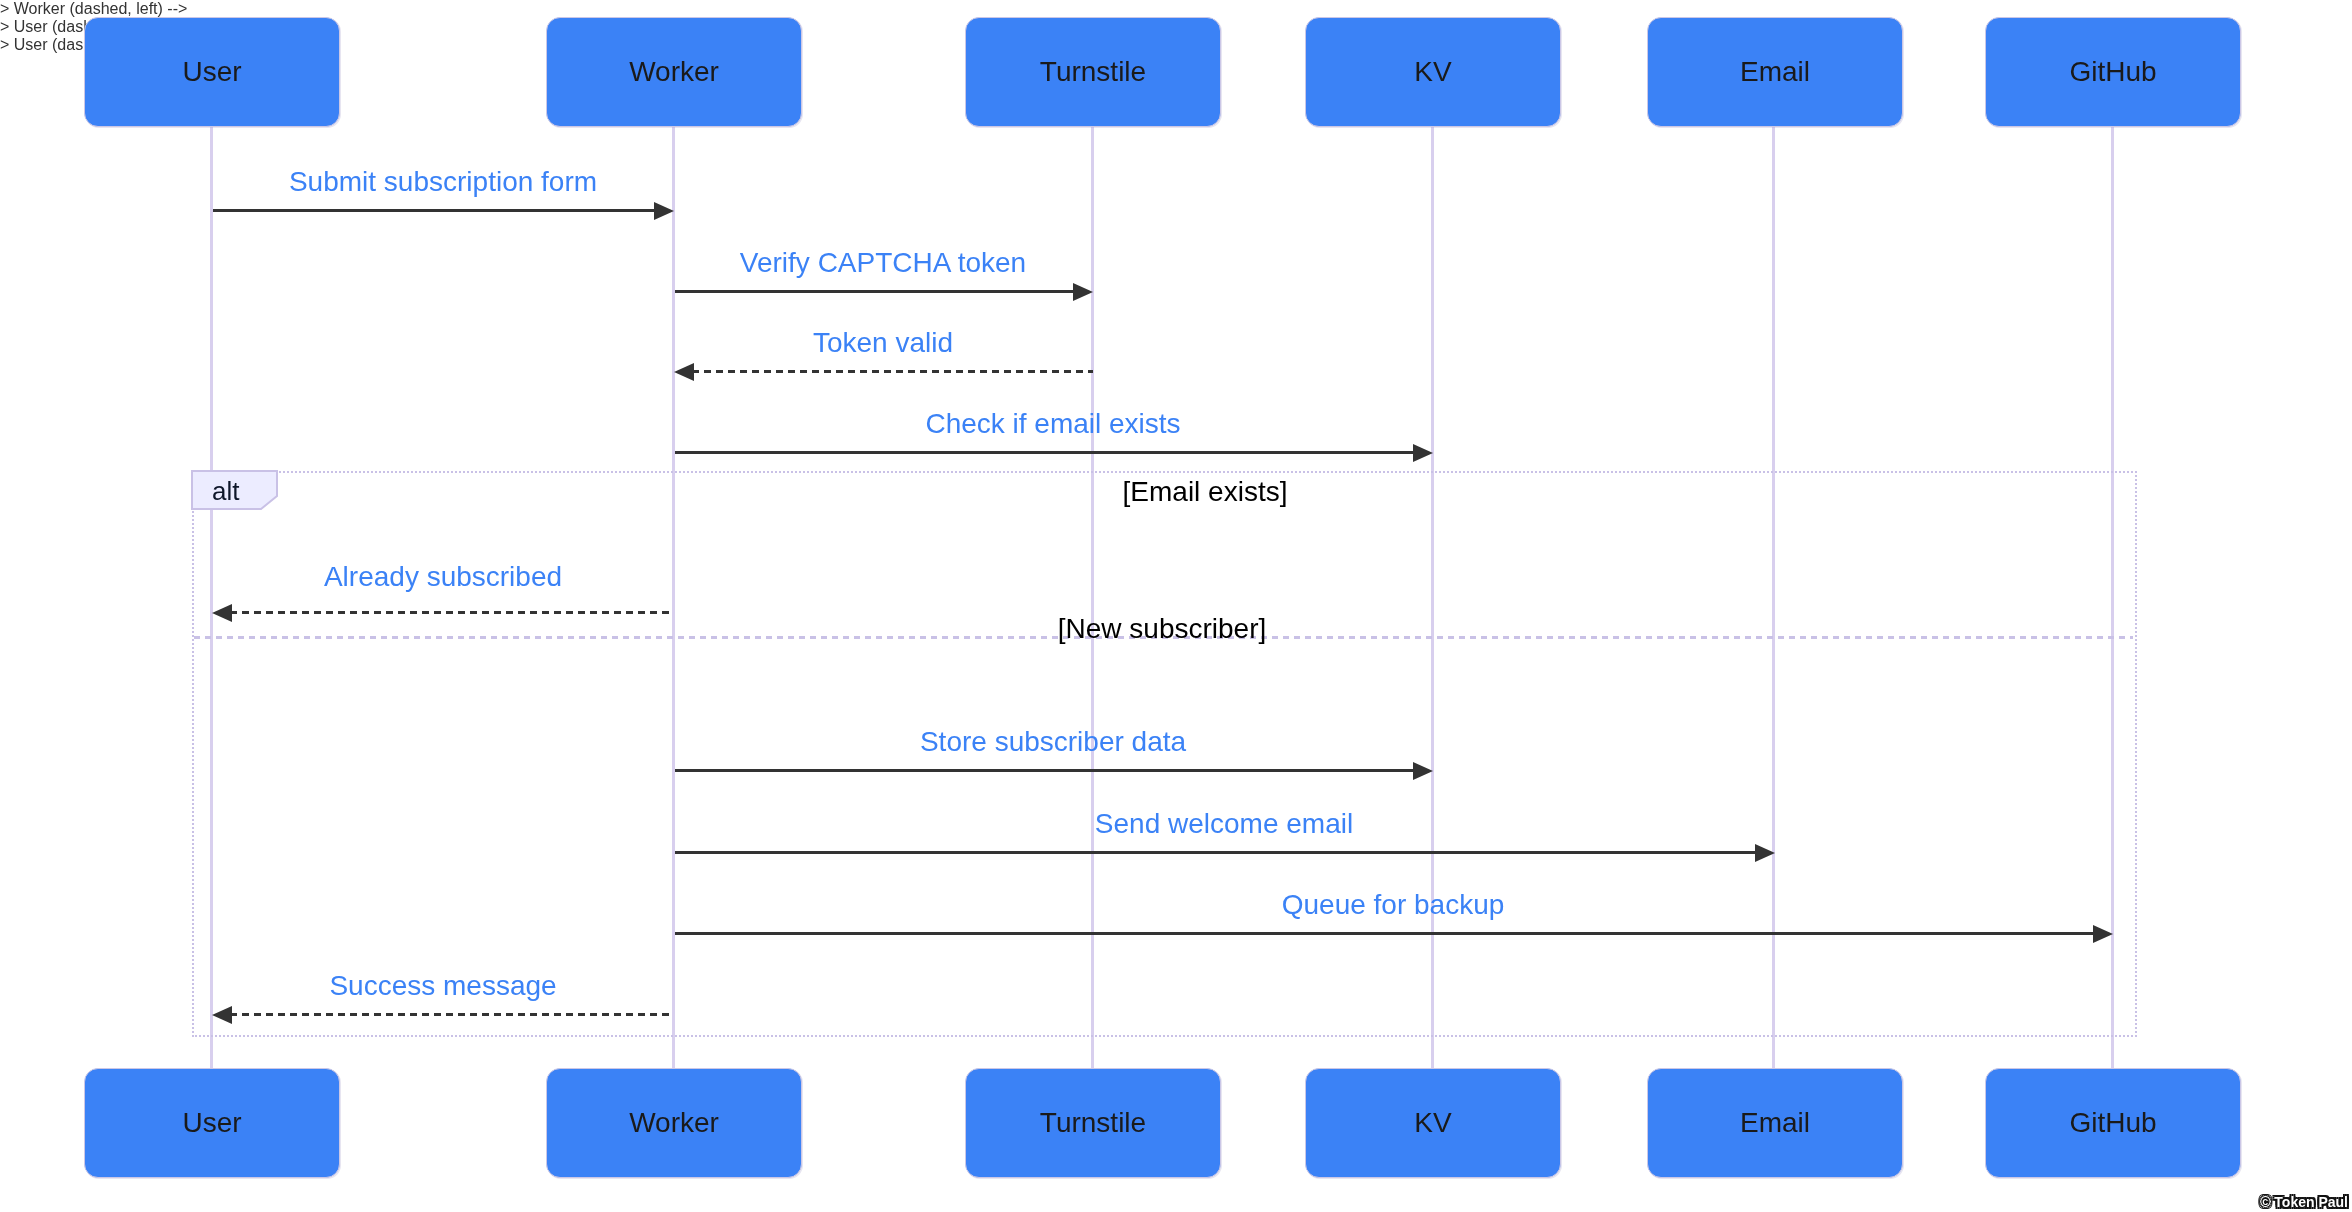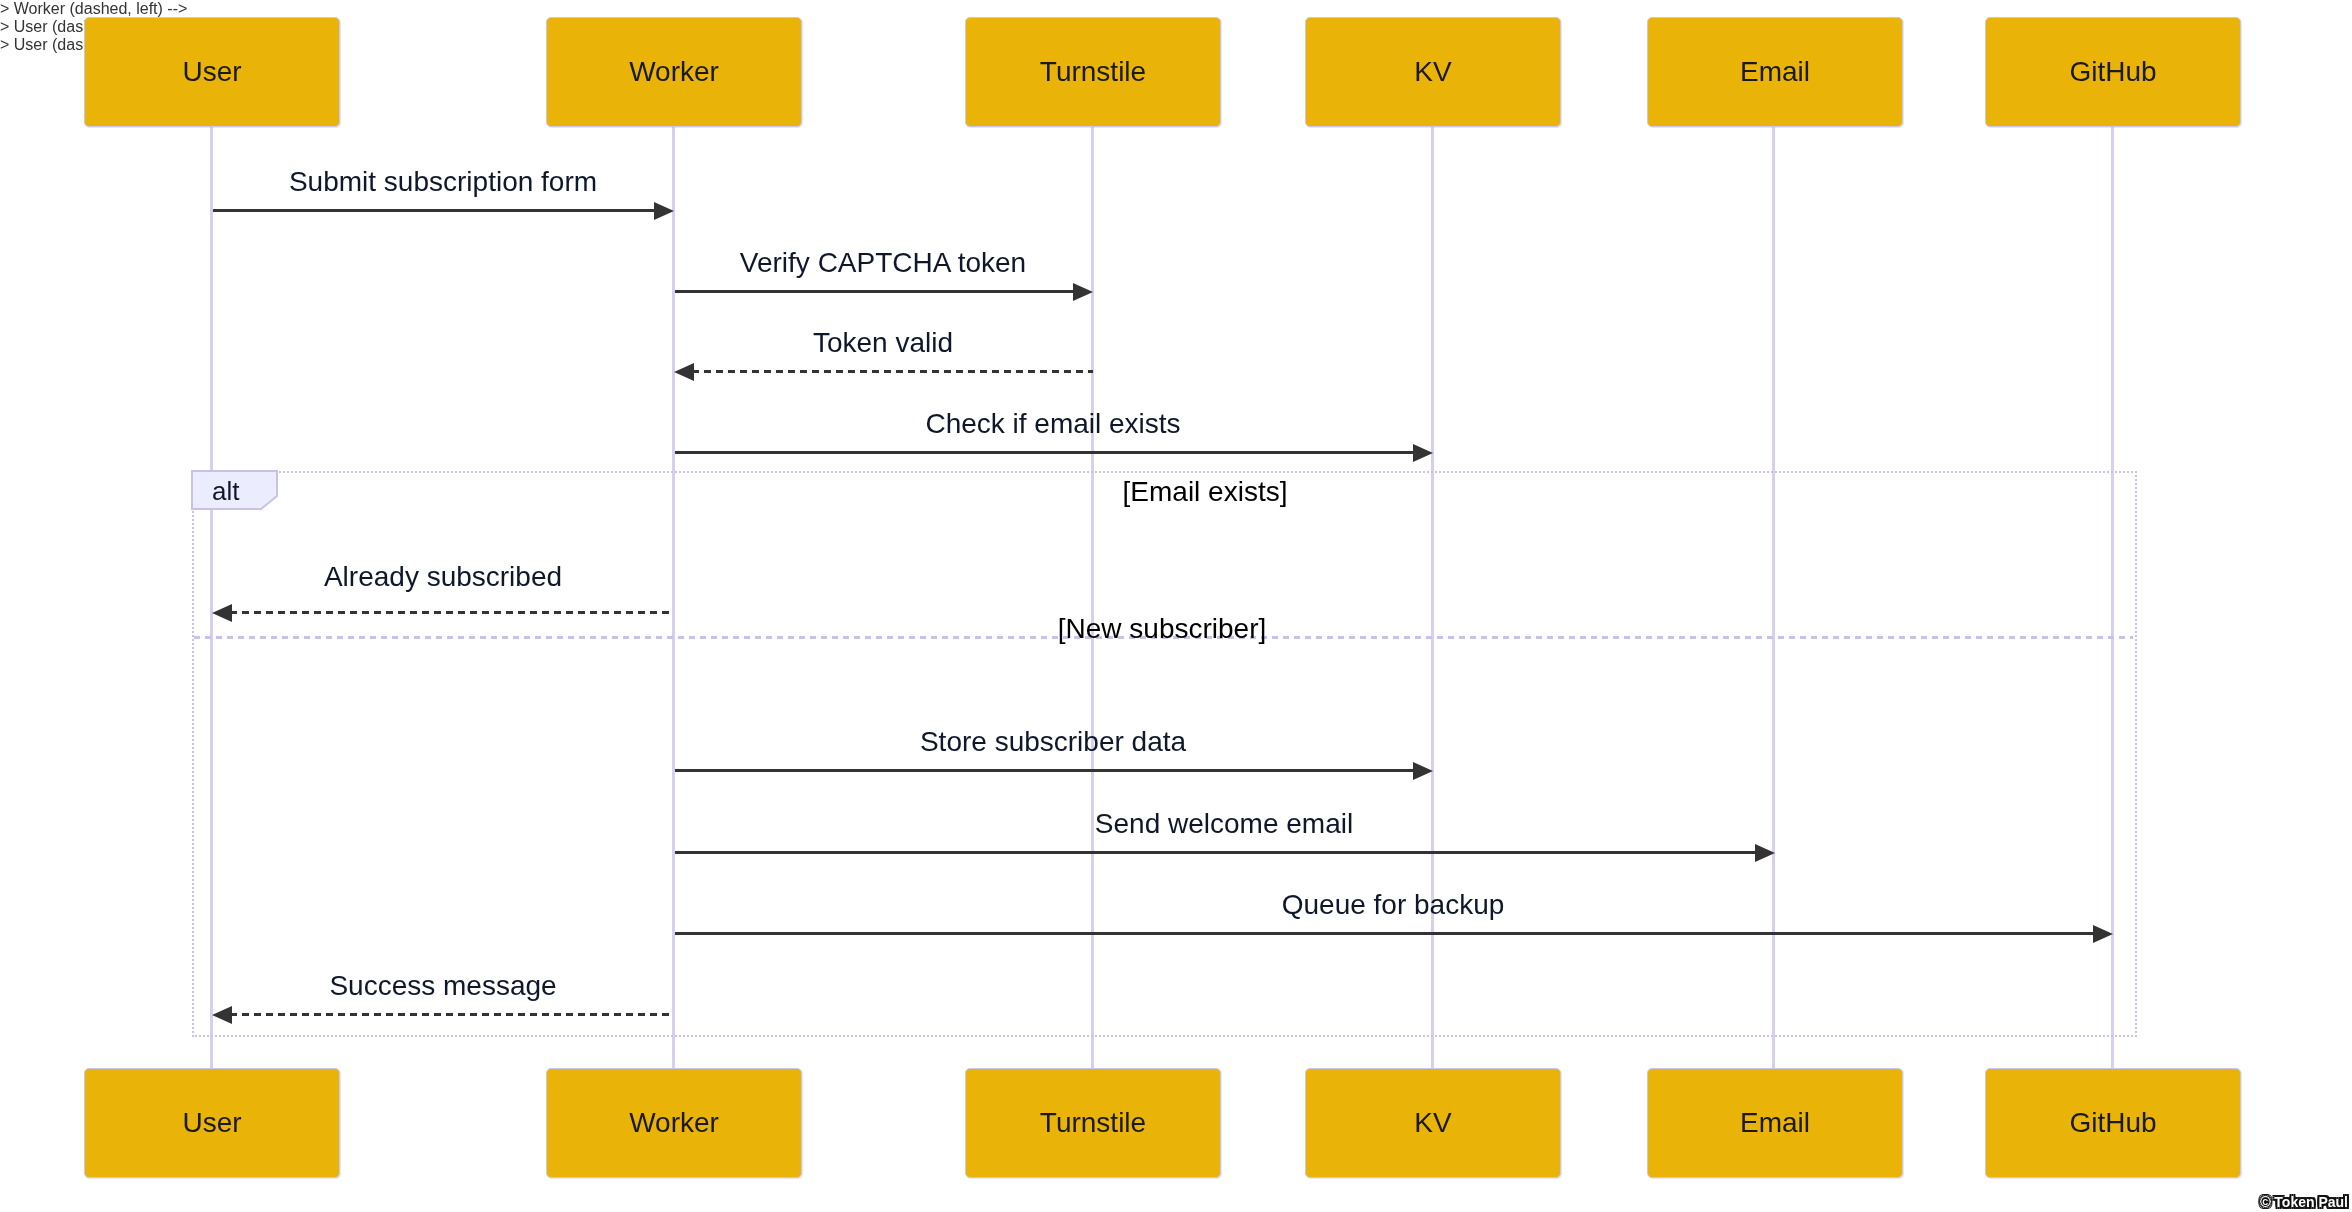--- a/index.html
+++ b/index.html
@@ -2,30 +2,30 @@
 <html><head>
 <meta charset="utf-8">
 <style>
   html,body { margin:0; padding:0; background:#ffffff; }
   .canvas {
     position:relative; width:2352px; height:1212px; overflow:hidden;
     background:#ffffff; font-family:"Liberation Sans", sans-serif; color:#333;
   }
   .actor {
     position:absolute; width:254px; height:108px;
-    background:#eab308; border:1px solid #CBC7E6; border-radius:5px;
+    background:#3b82f6; border:1px solid #CBC7E6; border-radius:14px;
     display:flex; align-items:center; justify-content:center;
     font-size:28px; color:#1a1a1a; box-shadow:1px 1px 0 rgba(160,150,200,.25);
   }
   .actor.top { top:17px; }
   .actor.bottom { top:1068px; }
   .lifeline { position:absolute; top:125px; height:943px; width:3px; background:#D8CFEE; }
   .msg-label {
     position:absolute; transform:translateX(-50%); white-space:nowrap;
-    font-size:28px; line-height:34px; color:#0f172a;
+    font-size:28px; line-height:34px; color:#3b82f6;
   }
   .line { position:absolute; height:3px; background:#333; }
   .line.dashed {
     background:repeating-linear-gradient(90deg,#333 0,#333 7px,transparent 7px,transparent 12px);
   }
   .head-r {
     position:absolute; width:0; height:0;
     border-top:9px solid transparent; border-bottom:9px solid transparent;
     border-left:20px solid #333;
   }

